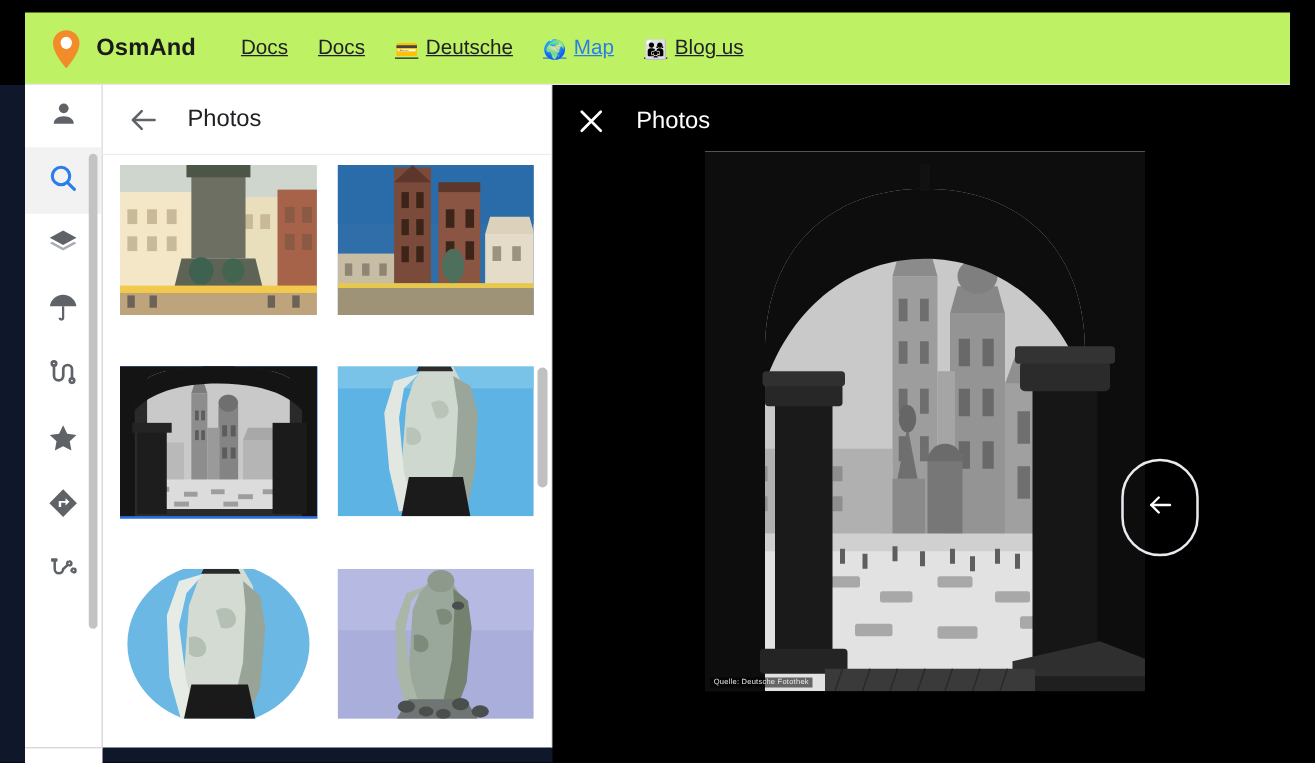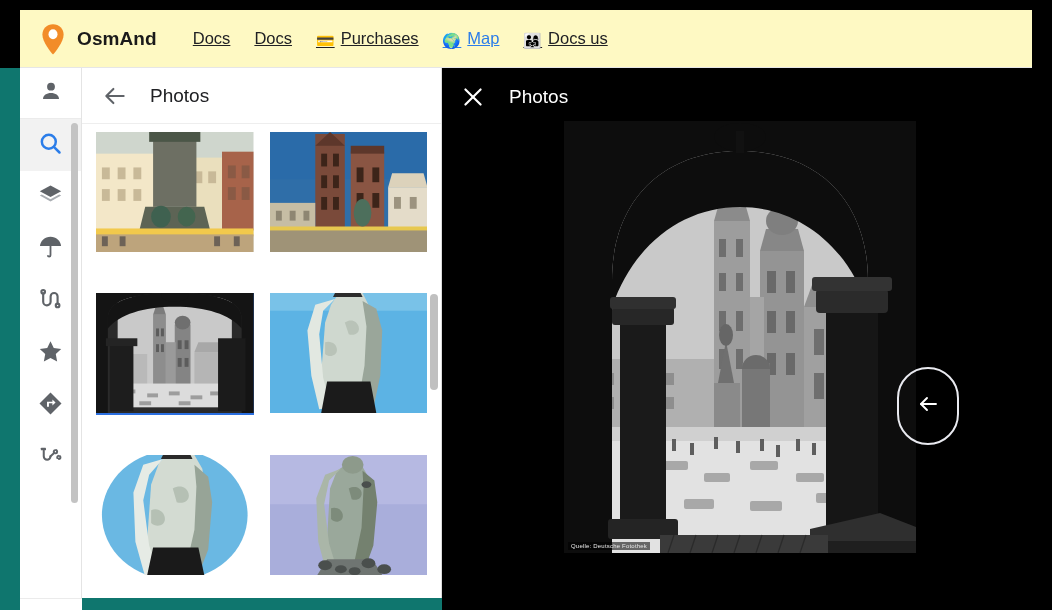--- a/index.html
+++ b/index.html
@@ -8,42 +8,42 @@
     background: #000;
     font-family: "Liberation Sans", sans-serif;
     overflow: hidden;
   }
 
   
   #top-nav {
     position: absolute;
     left: 20px; top: 10px;
     width: 1012px; height: 58px;
-    background: #fef9c3;
+    background: #bef264;
     display: flex; align-items: center;
     padding-left: 20px;
     border-bottom: 1px solid #e6e6e6;
   }
   .brand { display: flex; align-items: center; gap: 11px; margin-right: 36px; }
   .brand-logo { width: 26px; height: 32px; position: relative; }
   .brand-logo svg { display:block; }
   .brand-name { font-size: 19px; font-weight: bold; color: #1a1a1a; letter-spacing: .1px; }
   .nav-link {
     font-size: 16.5px; color: #202124; margin-right: 24px;
     display: flex; align-items: flex-end; gap: 6px; cursor: pointer;
     white-space: nowrap;
   }
   .nav-link.accent { color: #2b7de9; }
   .nav-emoji { font-size: 15px; line-height: 1; }
 
   
   #stage {
     position: absolute;
     left: 0; top: 68px; width: 1052px; height: 542px;
-    background: #0f766e;
+    background: #0f172a;
   }
 
   
   #icon-rail {
     position: absolute; left: 20px; top: 0;
     width: 62px; height: 530px;
     background: #ffffff;
     border-right: 1px solid #e4e4e4;
     display: flex; flex-direction: column; align-items: center;
   }
@@ -176,29 +176,29 @@
   </div>
 
   <a class="nav-link" href="#">
     <span>Docs</span>
   </a>
   <a class="nav-link" href="#">
     <span>Docs</span>
   </a>
   <a class="nav-link" href="#">
     <span class="nav-emoji">💳</span>
-    <span>Purchases</span>
+    <span>Deutsche</span>
   </a>
   <a class="nav-link accent" href="#">
     <span class="nav-emoji">🌍</span>
     <span>Map</span>
   </a>
   <a class="nav-link" href="#">
     <span class="nav-emoji">👨‍👩‍👧</span>
-    <span>Docs us</span>
+    <span>Blog us</span>
   </a>
 </div>
 
 <div id="stage">
 
   <div id="icon-rail">
 
     <div class="rail-top">
       <span>
         <svg width="26" height="26" viewBox="0 0 24 24" fill="#5f6368">

